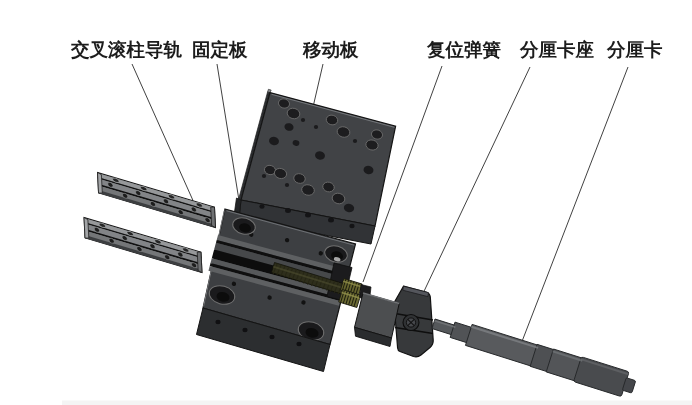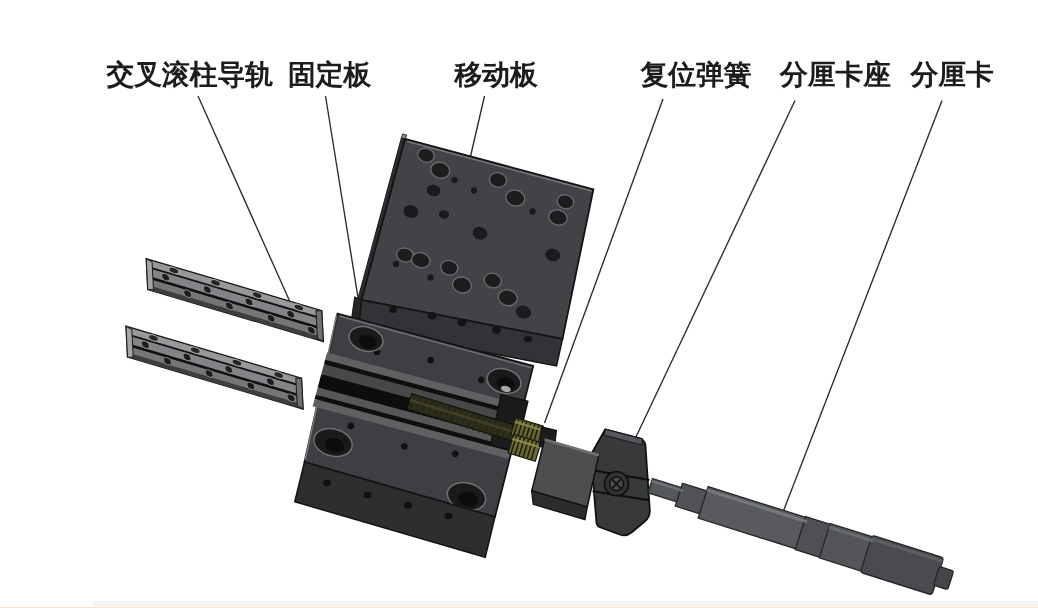--- a/index.html
+++ b/index.html
@@ -1,16 +1,16 @@
 <!DOCTYPE html>
 <html><head>
 <meta charset="utf-8">
 <style>
   html,body{margin:0;padding:0;background:#ffffff;}
-  #stage{position:relative;width:692px;height:405px;overflow:hidden;background:#fdba74;}
+  #stage{position:relative;width:692px;height:405px;overflow:hidden;background:#c2410c;}
   svg{display:block;filter:blur(0.4px);}
   .lbl{font-family:"Liberation Sans",sans-serif;font-weight:bold;font-size:18.5px;fill:#1c1c1c;}
 </style>
 </head>
 <body>
 <div id="stage">
 <svg width="692" height="405" viewBox="0 0 692 405" xmlns="http://www.w3.org/2000/svg">
   <rect x="0" y="0" width="692" height="405" fill="#ffffff"></rect>
 
   <rect x="62" y="400.5" width="630" height="4.5" fill="#f4f4f4"></rect>

